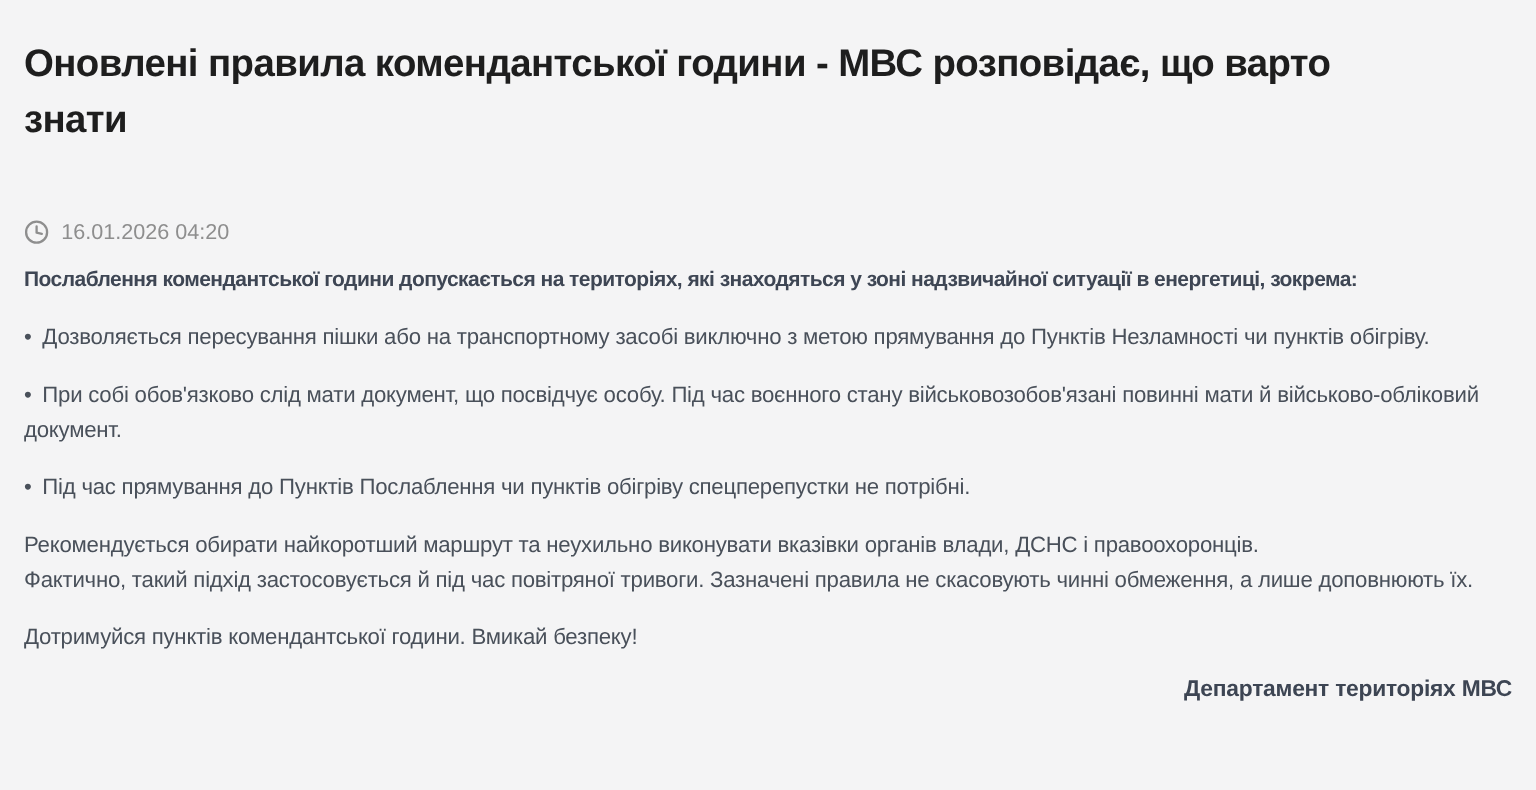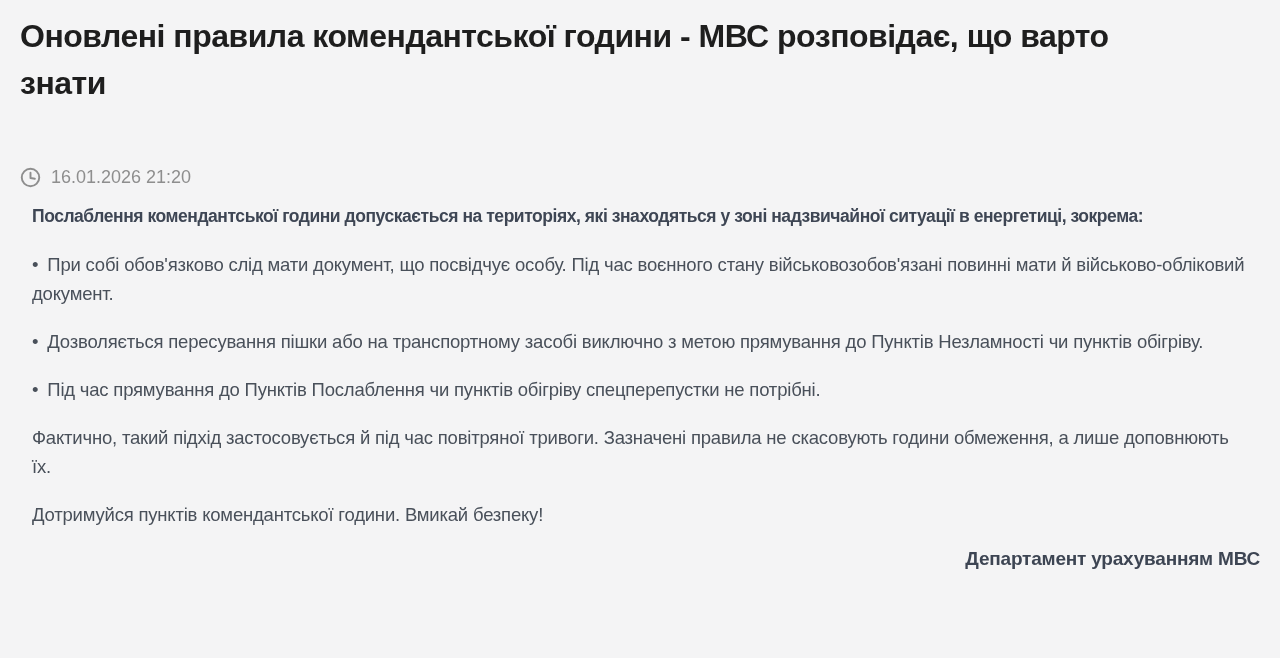--- a/index.html
+++ b/index.html
@@ -7,21 +7,21 @@
     width: 1280px;
     height: 658px;
     overflow: hidden;
     background: #f4f4f5;
     font-family: "Liberation Sans", sans-serif;
   }
   .article {
     position: relative;
     width: 1280px;
     height: 460px;
-    padding: 13px 20px 0 20px;
+    padding: 29px 20px 0 20px;
   }
   .article h1 {
     max-width: 1145px;
     font-size: 32px;
     line-height: 47px;
     font-weight: 700;
     letter-spacing: -0.5px;
     color: #1e1e1e;
     margin-bottom: 60px;
   }
@@ -33,21 +33,21 @@
     font-size: 18px;
     margin-bottom: 12px;
   }
   .date-row svg { display: block; }
   .body-text p {
     max-width: 1242px;
     font-size: 18.5px;
     line-height: 29px;
     letter-spacing: -0.2px;
     color: #49505a;
-    margin: 19px 12px;
+    margin: 19px 0;
   }
   .body-text p.lead {
     font-size: 17.5px;
     font-weight: 700;
     letter-spacing: -0.45px;
     color: #3e4654;
     margin-top: 14px;
   }
   .bullet-marker { margin-right: 9px; }
   .line { display: block; }
@@ -69,43 +69,44 @@
 
   <h1>Оновлені правила комендантської години - МВС розповідає, що варто знати</h1>
 
   <div class="date-row">
     <span>
       <svg width="21" height="21" viewBox="0 0 24 24" fill="none" stroke="#8e8e8e" stroke-width="2.2" stroke-linecap="round" stroke-linejoin="round">
         <circle cx="12" cy="12" r="10"></circle>
         <polyline points="12 6.5 12 12.5 17 13.5"></polyline>
       </svg>
     </span>
-    <span>16.01.2026 21:20</span>
+    <span>16.01.2026 04:20</span>
   </div>
 
   <div class="body-text">
 
     <p class="lead">Послаблення комендантської години допускається на територіях, які знаходяться у зоні надзвичайної ситуації в енергетиці, зокрема:</p>
 
     <p>
-      <span class="bullet-marker">•</span><span>При собі обов'язково слід мати документ, що посвідчує особу. Під час воєнного стану військовозобов'язані повинні мати й військово-обліковий документ.</span>
+      <span class="bullet-marker">•</span><span>Дозволяється пересування пішки або на транспортному засобі виключно з метою прямування до Пунктів Незламності чи пунктів обігріву.</span>
     </p>
 
     <p>
-      <span class="bullet-marker">•</span><span>Дозволяється пересування пішки або на транспортному засобі виключно з метою прямування до Пунктів Незламності чи пунктів обігріву.</span>
+      <span class="bullet-marker">•</span><span>При собі обов'язково слід мати документ, що посвідчує особу. Під час воєнного стану військовозобов'язані повинні мати й військово-обліковий документ.</span>
     </p>
 
     <p>
       <span class="bullet-marker">•</span><span>Під час прямування до Пунктів Послаблення чи пунктів обігріву спецперепустки не потрібні.</span>
     </p>
 
     <p>
-      <span class="line">Фактично, такий підхід застосовується й під час повітряної тривоги. Зазначені правила не скасовують години обмеження, а лише доповнюють їх.</span>
+      <span class="line">Рекомендується обирати найкоротший маршрут та неухильно виконувати вказівки органів влади, ДСНС і правоохоронців.</span>
+      <span class="line">Фактично, такий підхід застосовується й під час повітряної тривоги. Зазначені правила не скасовують чинні обмеження, а лише доповнюють їх.</span>
     </p>
 
 
     <p>Дотримуйся пунктів комендантської години. Вмикай безпеку!</p>
 
   </div>
 
-  <div class="signature">Департамент урахуванням МВС</div>
+  <div class="signature">Департамент територіях МВС</div>
 
 </div>
 
 </body></html>

